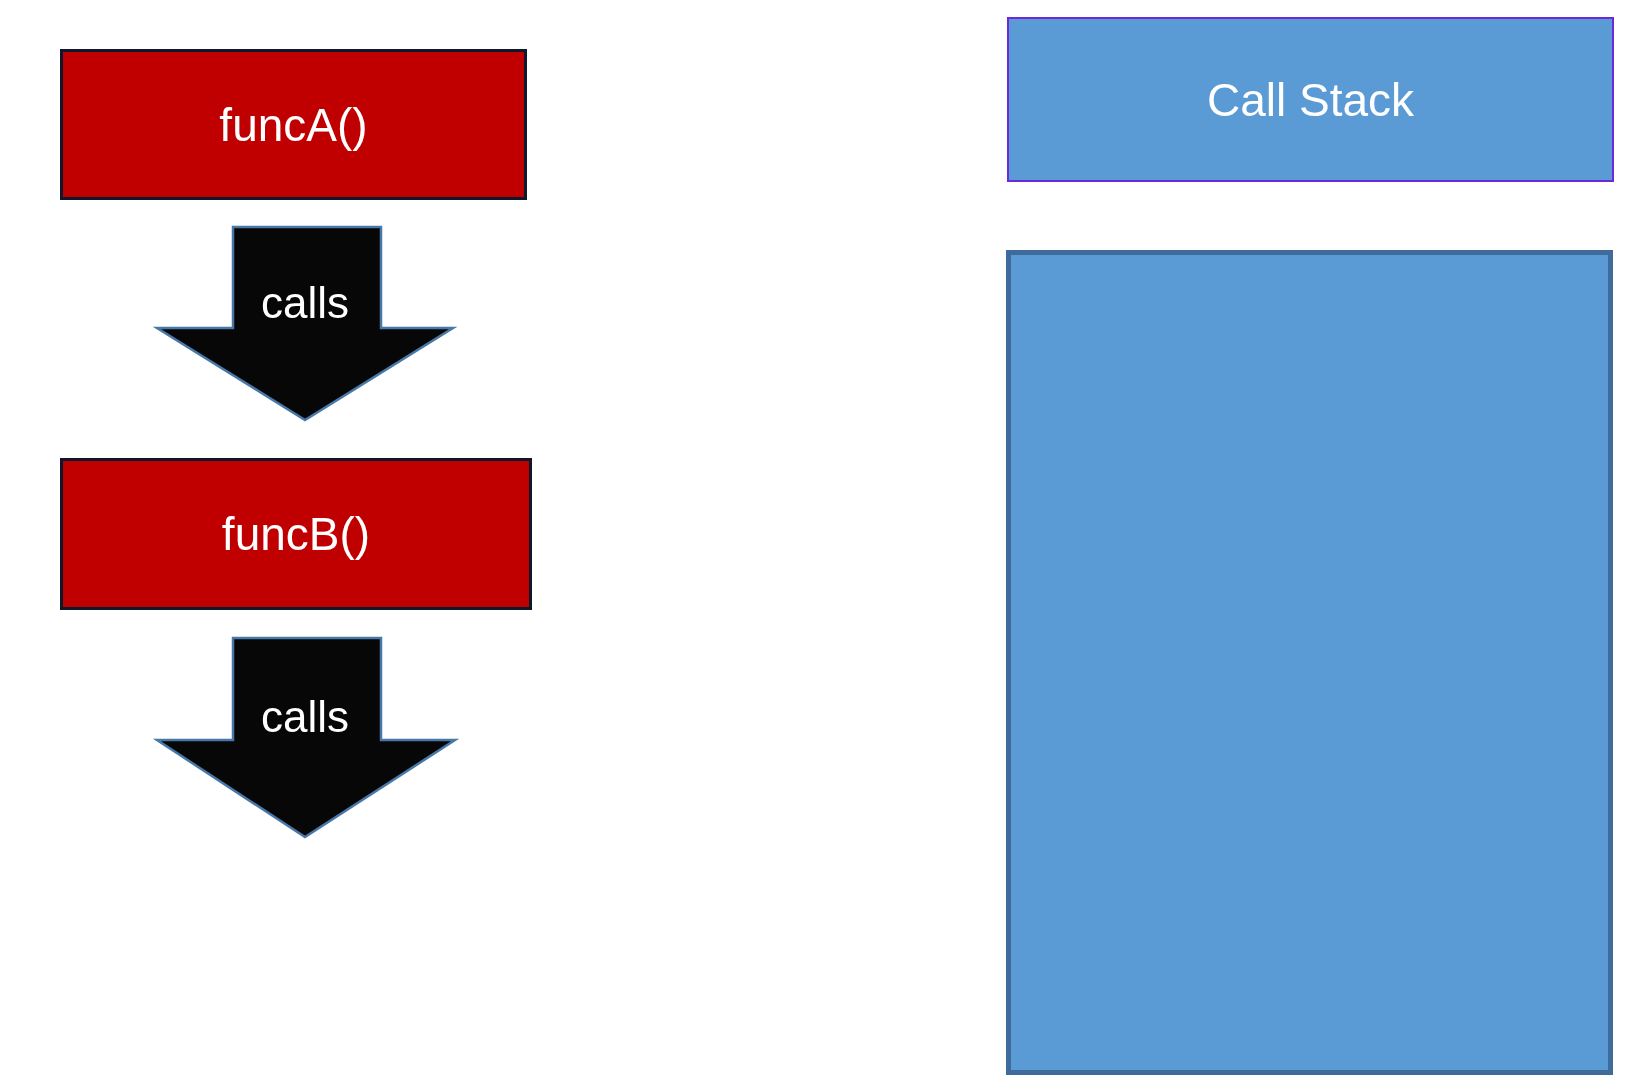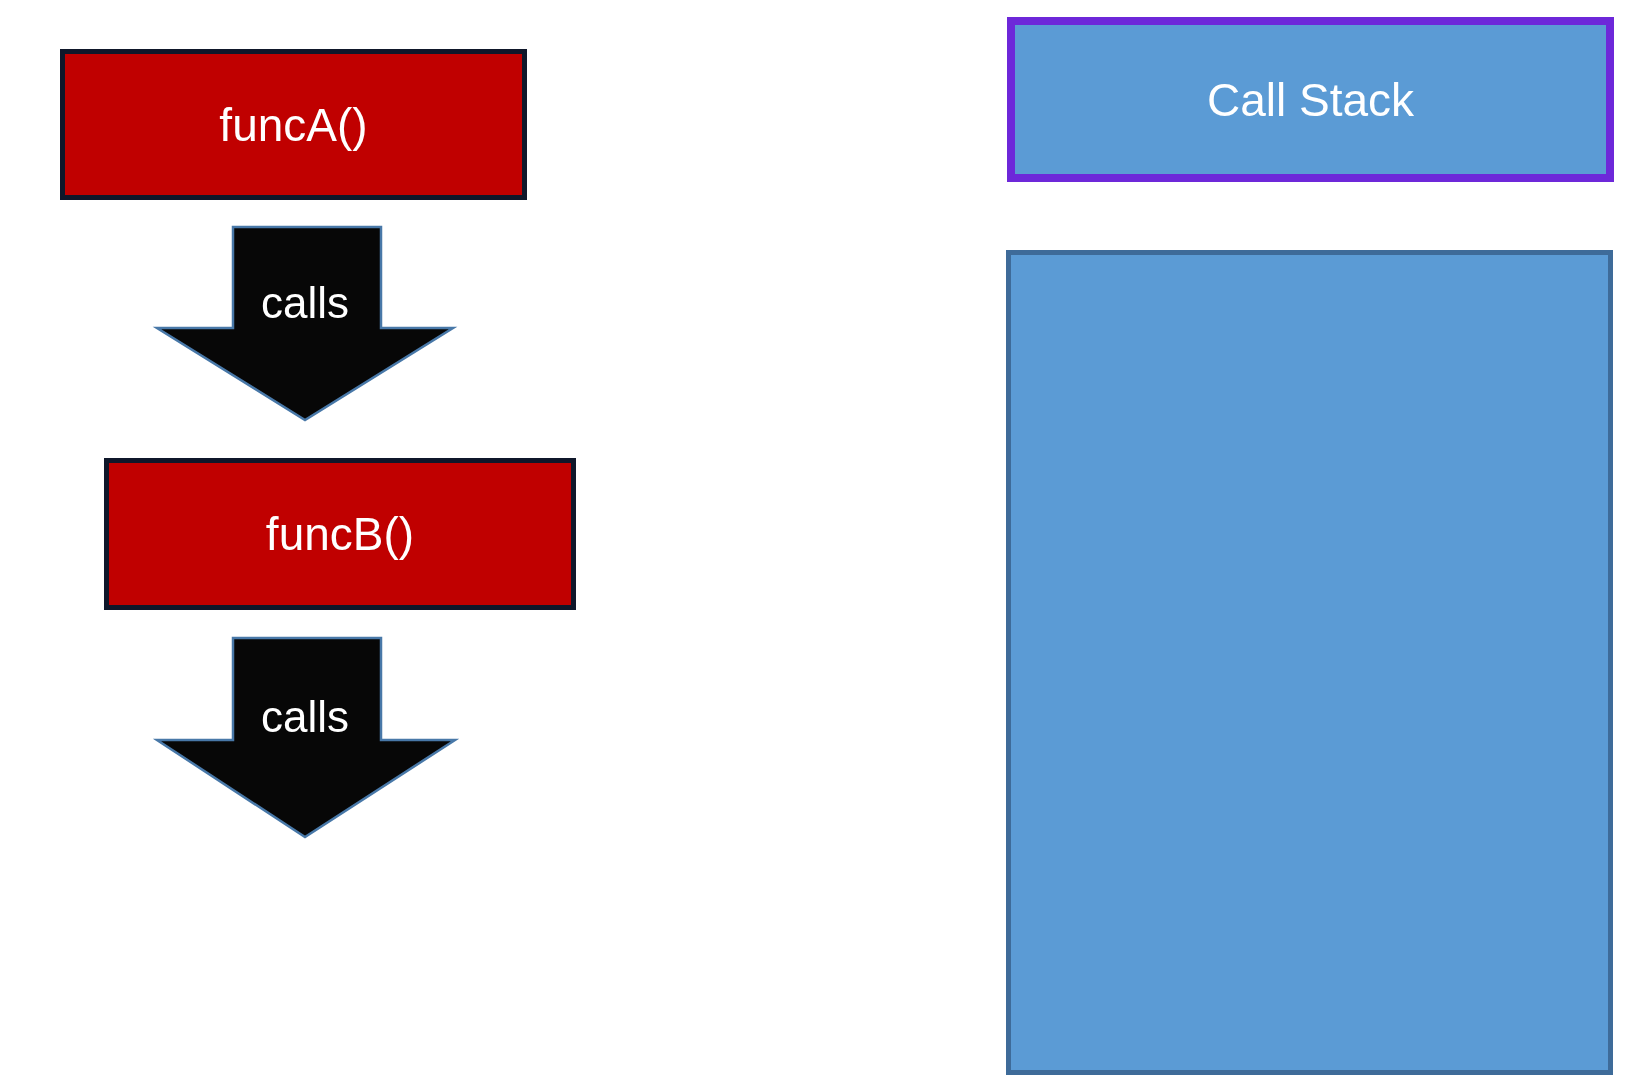--- a/index.html
+++ b/index.html
@@ -13,46 +13,46 @@
     width: 1628px;
     height: 1092px;
     background: #ffffff;
     overflow: hidden;
   }
   .abs { position: absolute; box-sizing: border-box; }
 
   
   .func-box {
     background: #c00000;
-    border: 5px solid #0f172a;
+    border: 3px solid #0f172a;
     display: flex;
     align-items: center;
     justify-content: center;
     color: #ffffff;
     font-size: 46px;
   }
   #func-a { left: 60px;  top: 49px;  width: 467px; height: 151px; }
-  #func-b { left: 60px;  top: 458px; width: 472px; height: 152px; margin-left: 44px; }
+  #func-b { left: 60px;  top: 458px; width: 472px; height: 152px; }
   #func-c { left: 72px;  top: 845px; width: 474px; height: 163px; }
 
   
   .call-arrow { overflow: visible; }
   #arrow-1 { left: 150px; top: 220px; width: 310px; height: 206px; }
   #arrow-2 { left: 150px; top: 630px; width: 310px; height: 213px; }
   .arrow-shape { fill: #070707; stroke: #4878a8; stroke-width: 2.5px; stroke-linejoin: miter; }
   .arrow-label { fill: #ffffff; font-size: 44px; text-anchor: middle; font-family: "Liberation Sans", sans-serif; }
 
   
   .stack-box {
     background: #5b9bd5;
     color: #ffffff;
   }
   #call-stack-header {
     left: 1007px; top: 17px; width: 607px; height: 165px;
-    border: 8px solid #6d28d9;
+    border: 2px solid #6d28d9;
     display: flex;
     align-items: center;
     justify-content: center;
     font-size: 46px;
   }
   #call-stack-area {
     left: 1006px; top: 250px; width: 607px; height: 825px;
     border: 5px solid #3e6b99;
   }
 </style>

